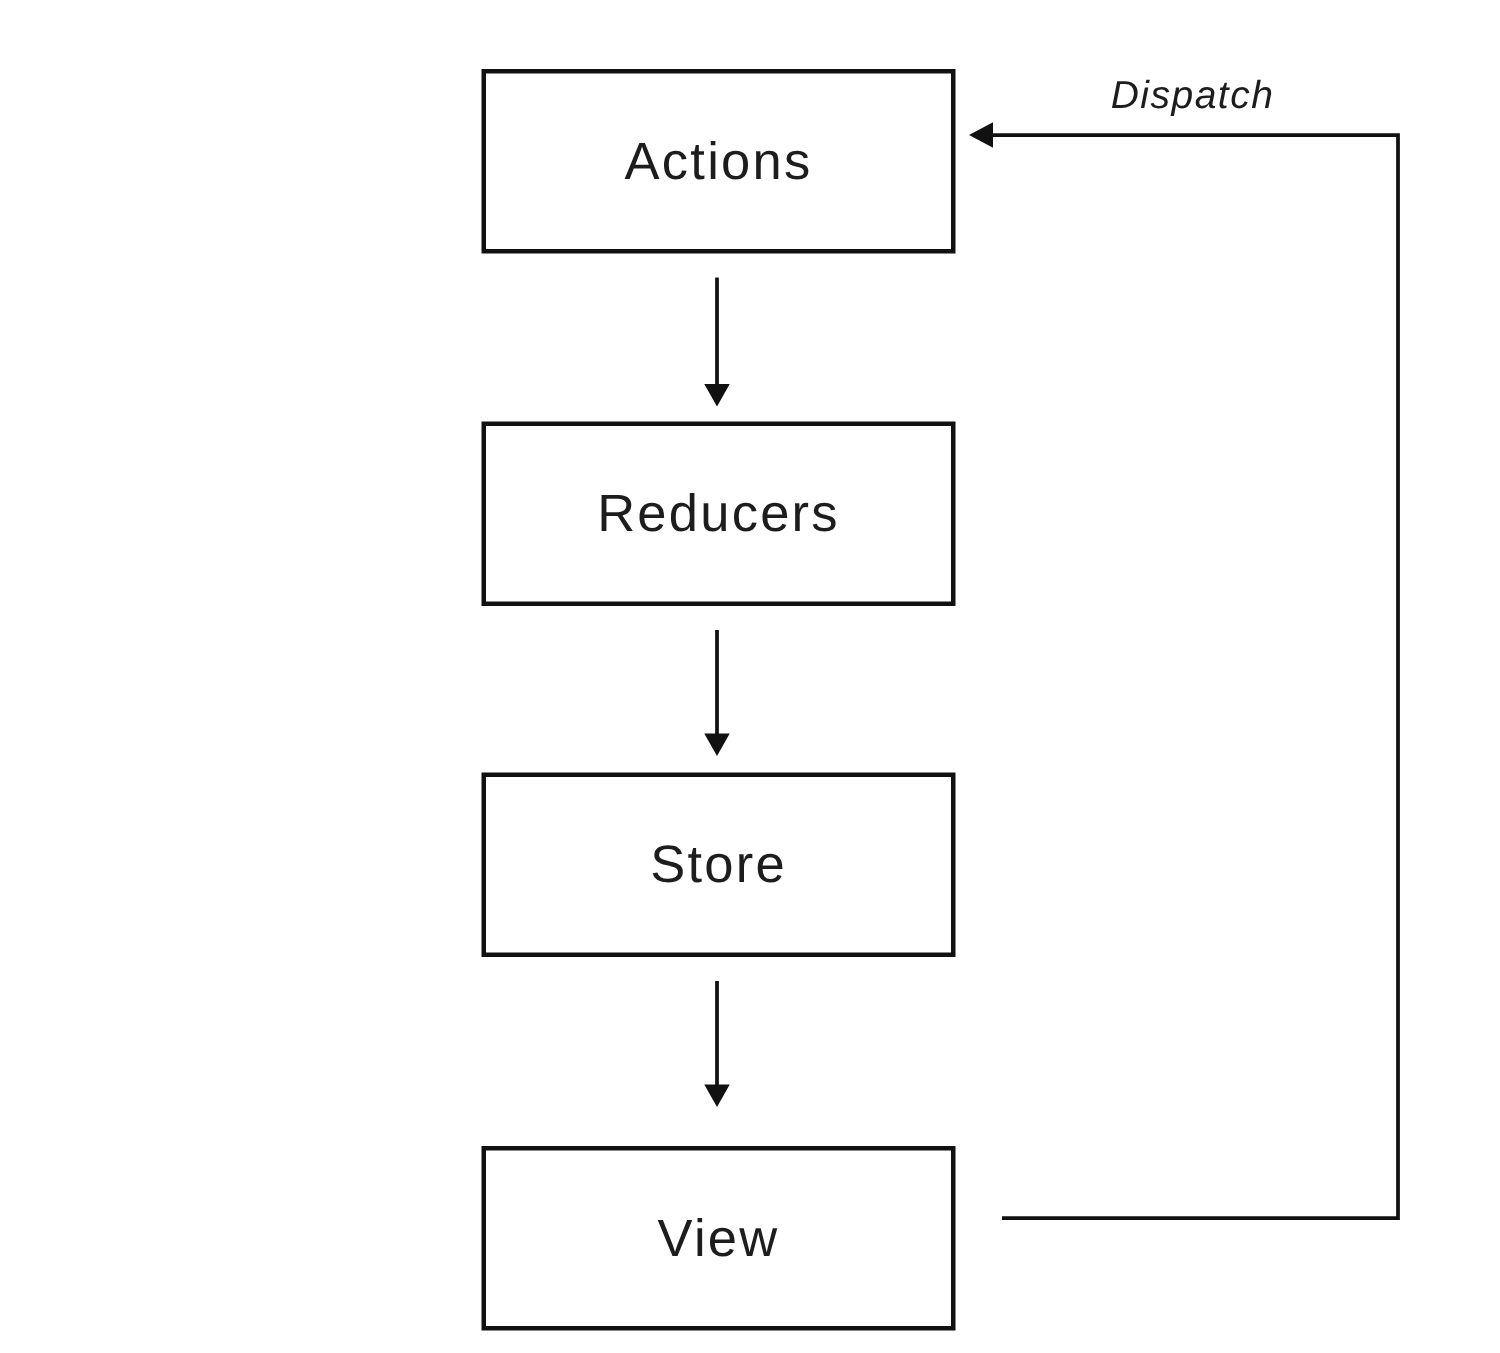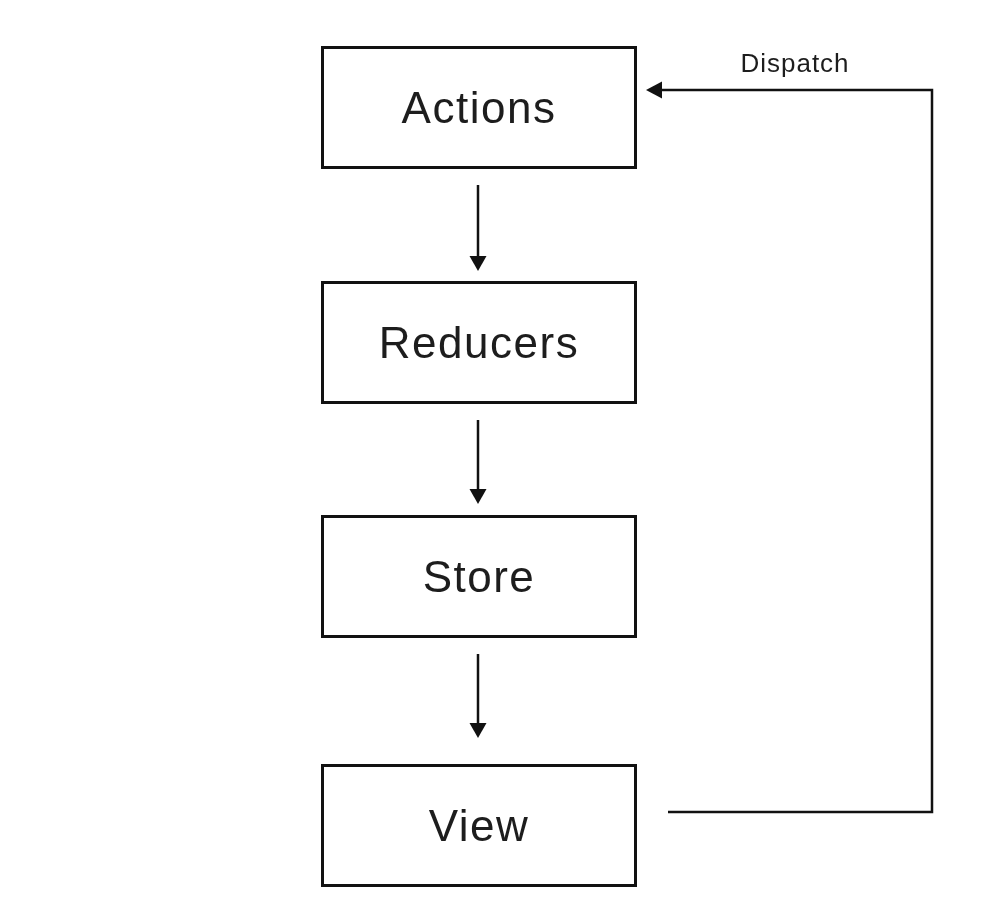--- a/index.html
+++ b/index.html
@@ -27,36 +27,37 @@
     box-sizing: border-box;
     width: 316px;
     height: 123px;
     border: 3px solid #111111;
     background: #ffffff;
     display: flex;
     align-items: center;
     justify-content: center;
   }
   .node-label {
-    font-size: 44px;
+    font-size: 35px;
     font-weight: 300;
     letter-spacing: 1.5px;
     color: #1d1d1d;
   }
   .node-actions  { left: 321px; top: 46px;  }
   .node-reducers { left: 321px; top: 281px; }
   .node-store    { left: 321px; top: 515px; }
   .node-view     { left: 321px; top: 748px; margin-top: 16px; }
   .edge-label {
     position: absolute;
     left: 700px;
     top: 48px;
     width: 190px;
     text-align: center;
     font-size: 26px;
+    font-style: italic;
     font-weight: 300;
     letter-spacing: 1px;
     color: #1d1d1d;
   }
 </style>
 </head>
 <body>
 
 <div class="stage">
 

